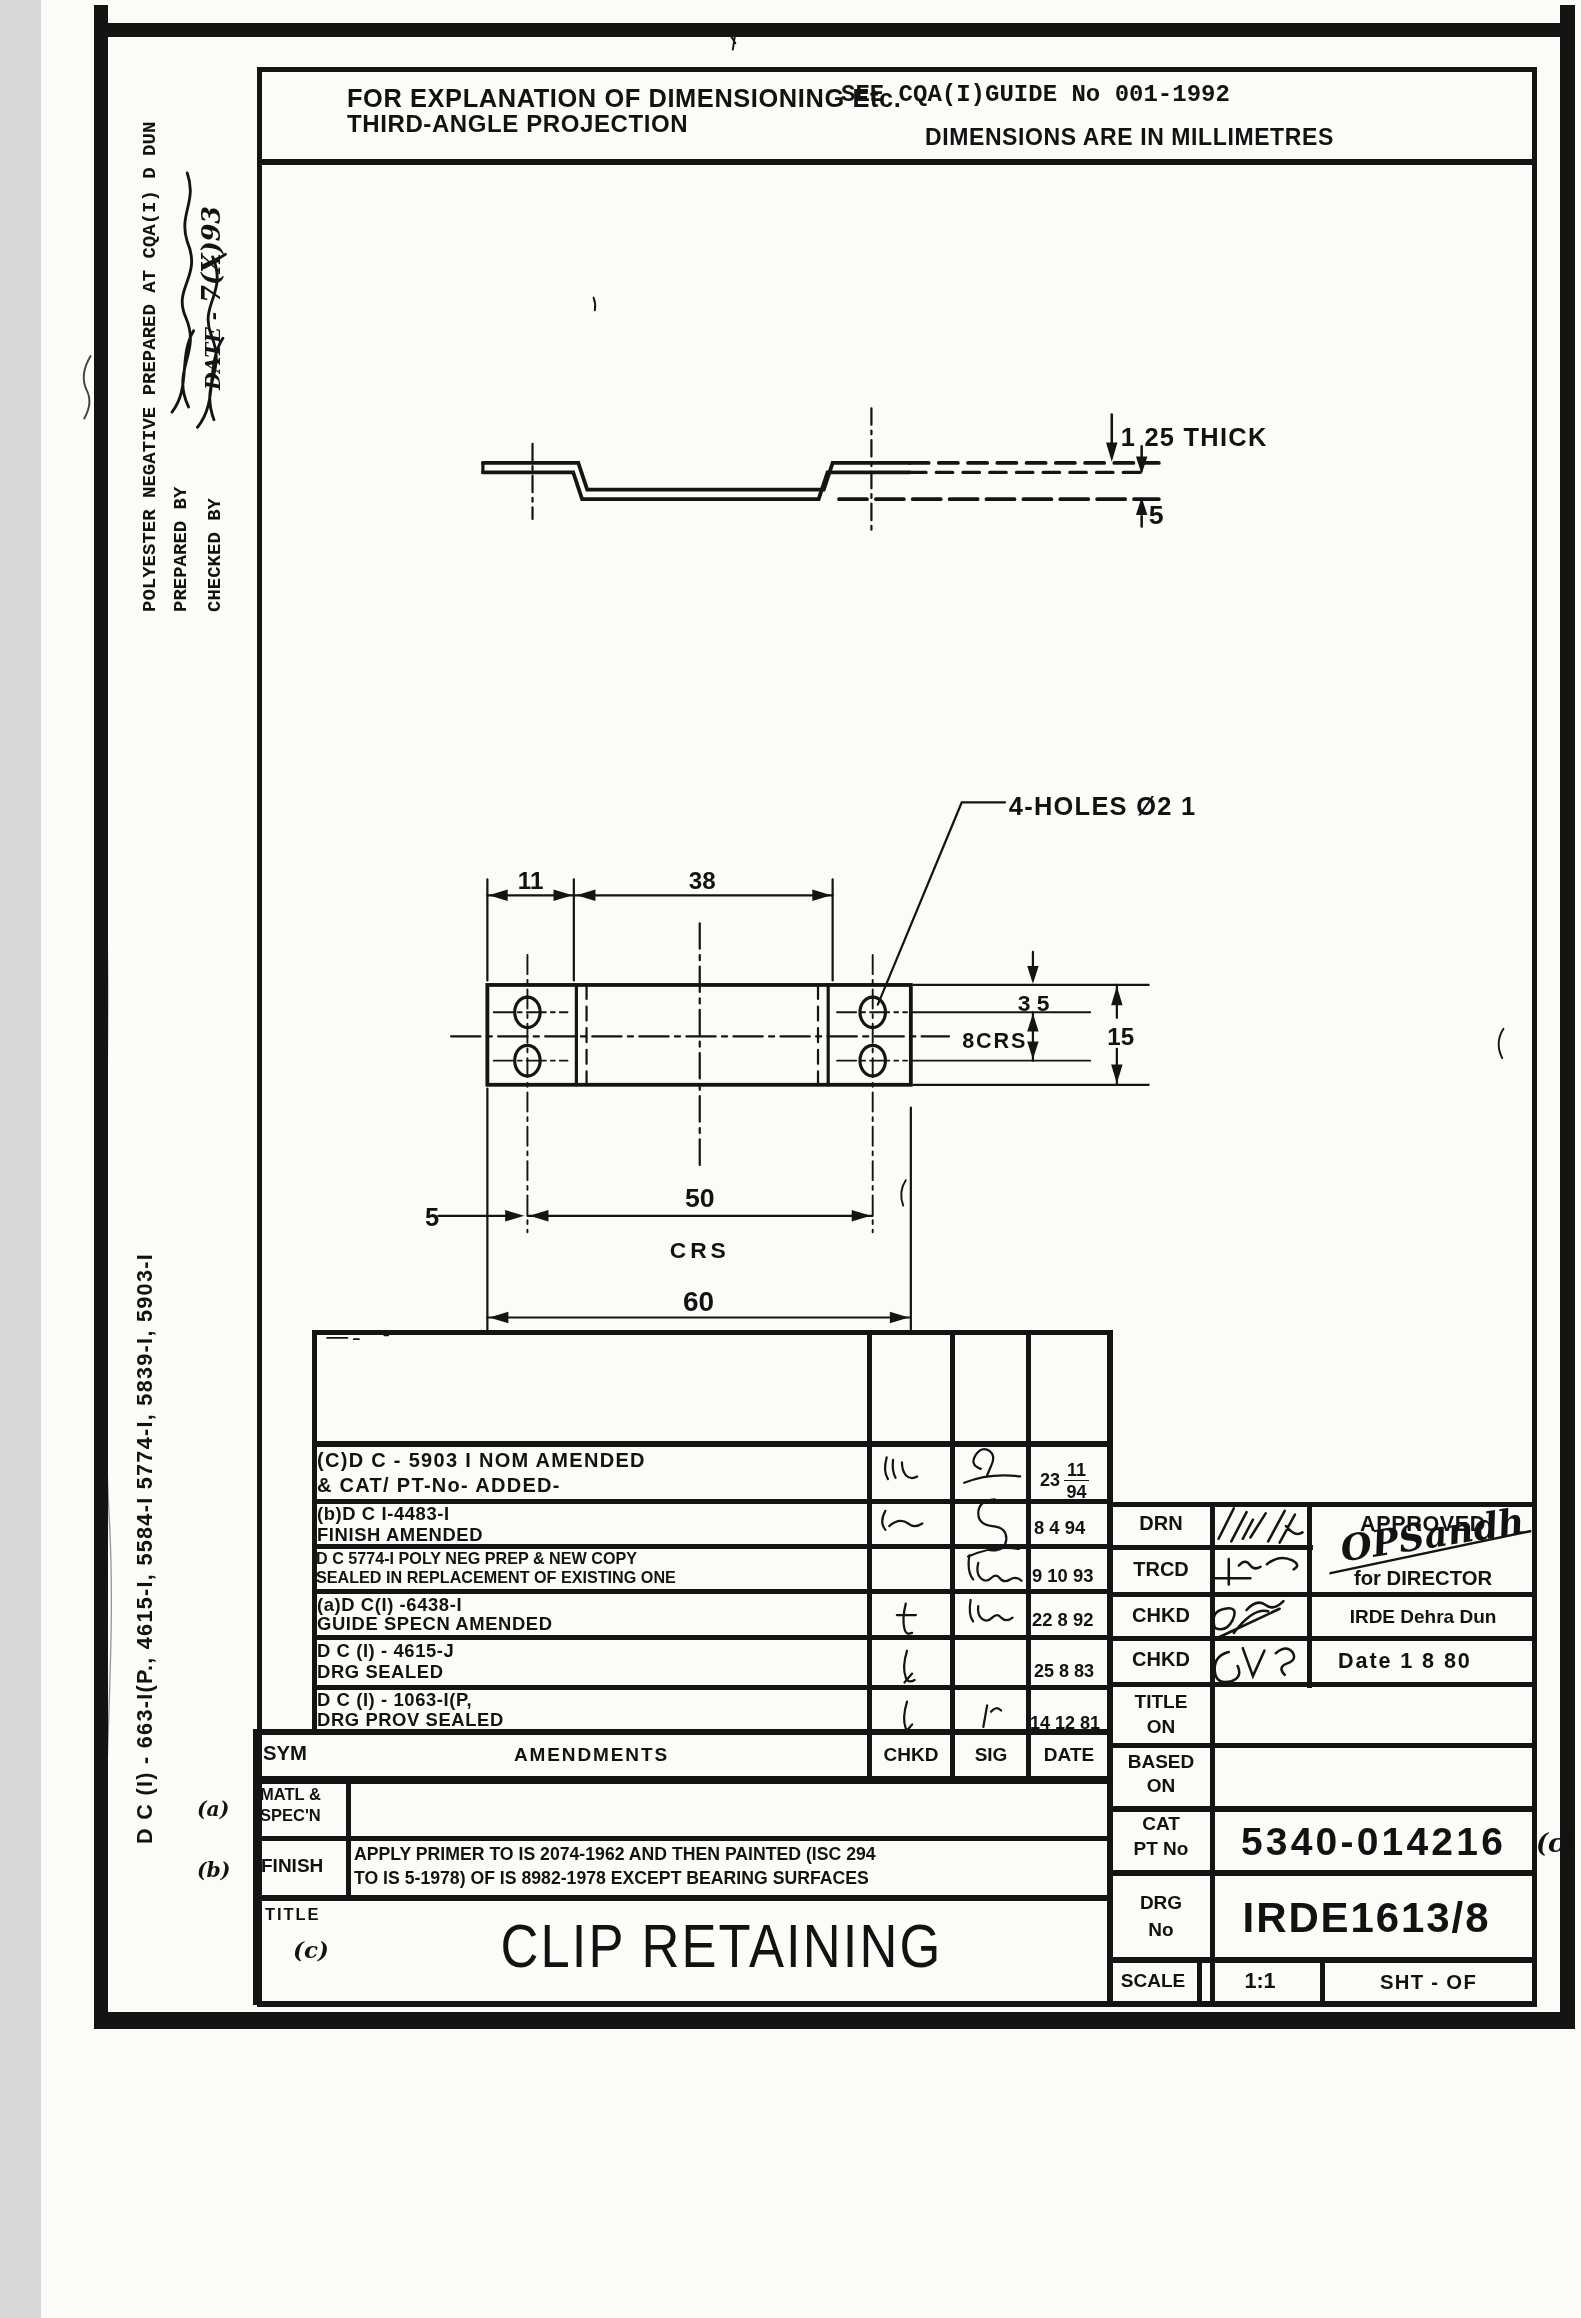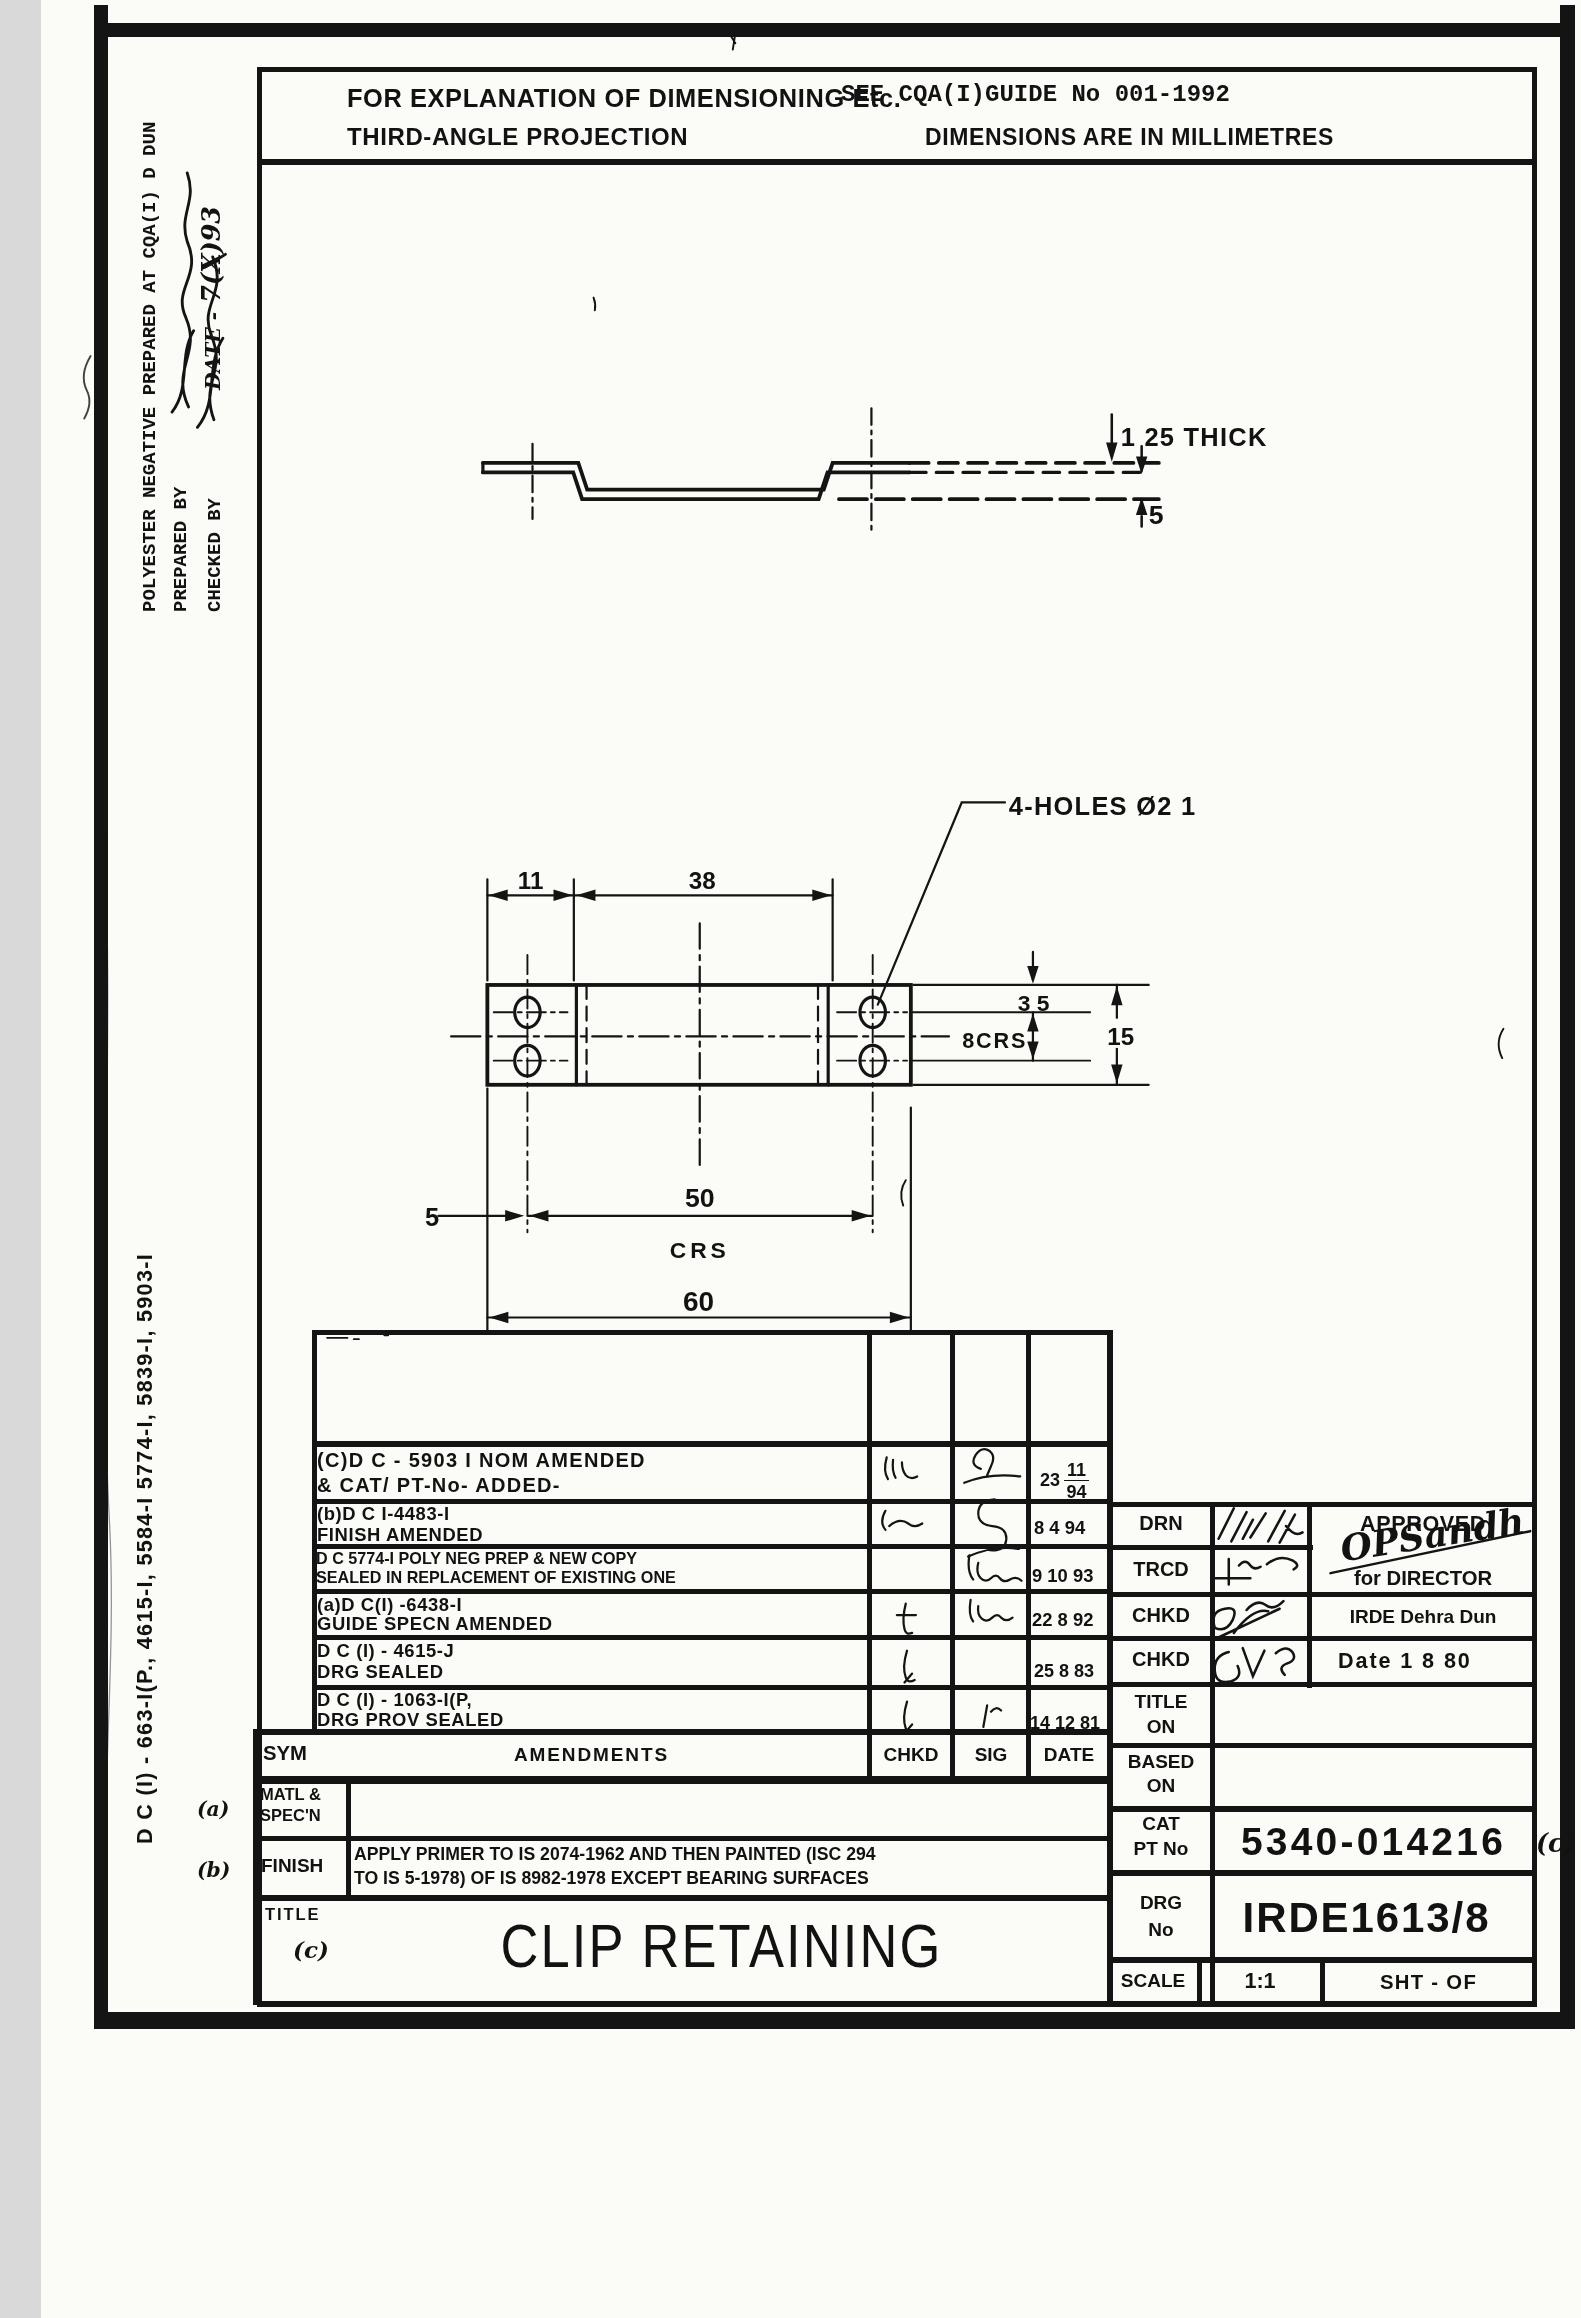--- a/index.html
+++ b/index.html
@@ -30,21 +30,21 @@
   <div class="hl" style="left:53px;top:2012px;width:1481px;height:16.5px"></div>
 
   <div class="hl" style="left:216px;top:67px;width:1279px;height:5.1px"></div>
   <div class="vl" style="left:216px;top:67px;width:4.5px;height:1939px"></div>
   <div class="vl" style="left:1491px;top:67px;width:4.5px;height:1939px"></div>
   <div class="hl" style="left:216px;top:2001px;width:1280px;height:5.7px"></div>
   <div class="hl" style="left:216px;top:159px;width:1279px;height:5.7px"></div>
 
   <div class="t hand" style="left:306px;top:86px;font-size:25.4px;letter-spacing:0.6px">FOR EXPLANATION OF DIMENSIONING Etc.</div>
   <div class="t mono" style="left:800px;top:83px;font-size:24px">SEE CQA(I)GUIDE No 001-1992</div>
-  <div class="t hand" style="left:306px;top:125px;font-size:24px;letter-spacing:0.6px">THIRD-ANGLE PROJECTION</div>
+  <div class="t hand" style="left:306px;top:112px;font-size:24px;letter-spacing:0.6px">THIRD-ANGLE PROJECTION</div>
   <div class="t hand" style="left:884px;top:126px;font-size:23px;letter-spacing:0.6px">DIMENSIONS ARE IN MILLIMETRES</div>
 
   <div class="t mono rot" style="left:100px;top:612px;width:572px;font-size:19px">POLYESTER NEGATIVE PREPARED AT CQA(I) D DUN</div>
   <div class="t mono rot" style="left:131px;top:612px;width:229px;font-size:19px">PREPARED BY</div>
   <div class="t mono rot" style="left:158px;top:612px;width:572px;font-size:19px">
       <span>CHECKED BY</span><span class="cur" style="margin-left:108px;font-size:20.3px">DATE -</span><span class="cur" style="margin-left:9px;font-size:25.4px">7(X)93</span>
   </div>
   <div class="t hand rot" style="left:93px;top:1844px;width:1043px;font-size:21.6px;letter-spacing:1.3px">D C (I) - 663-I(P., 4615-I, 5584-I 5774-I, 5839-I, 5903-I</div>
   <div class="t cur" style="left:156px;top:1799px;font-size:20.3px">(a)</div>
   <div class="t cur" style="left:156px;top:1860px;font-size:20.3px">(b)</div>

